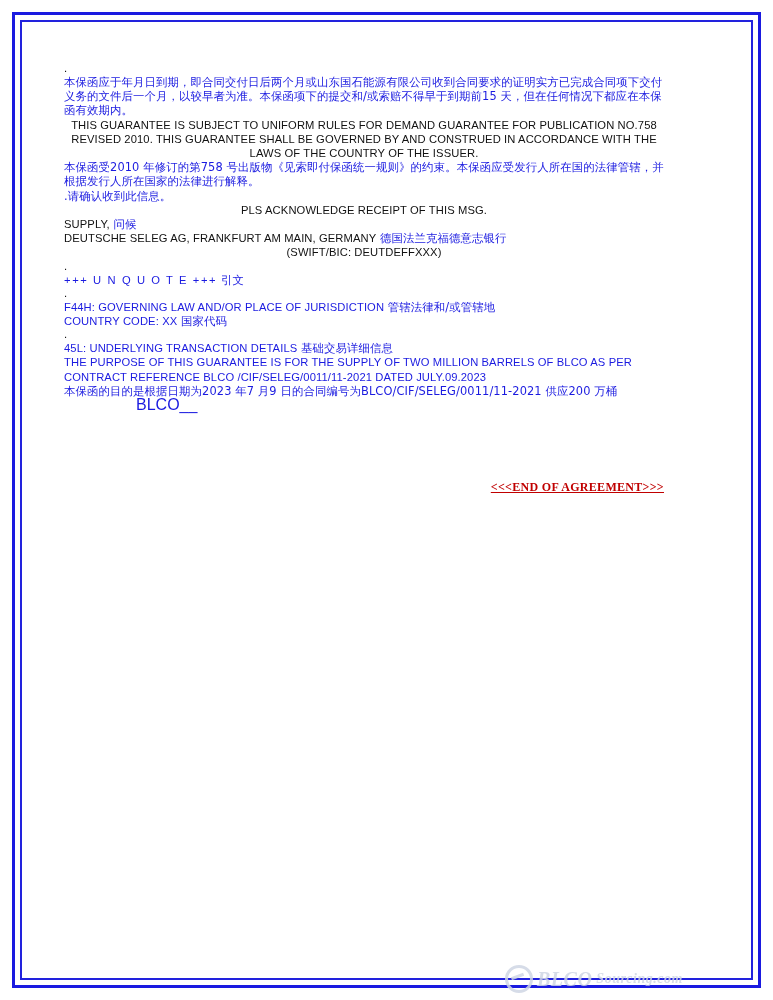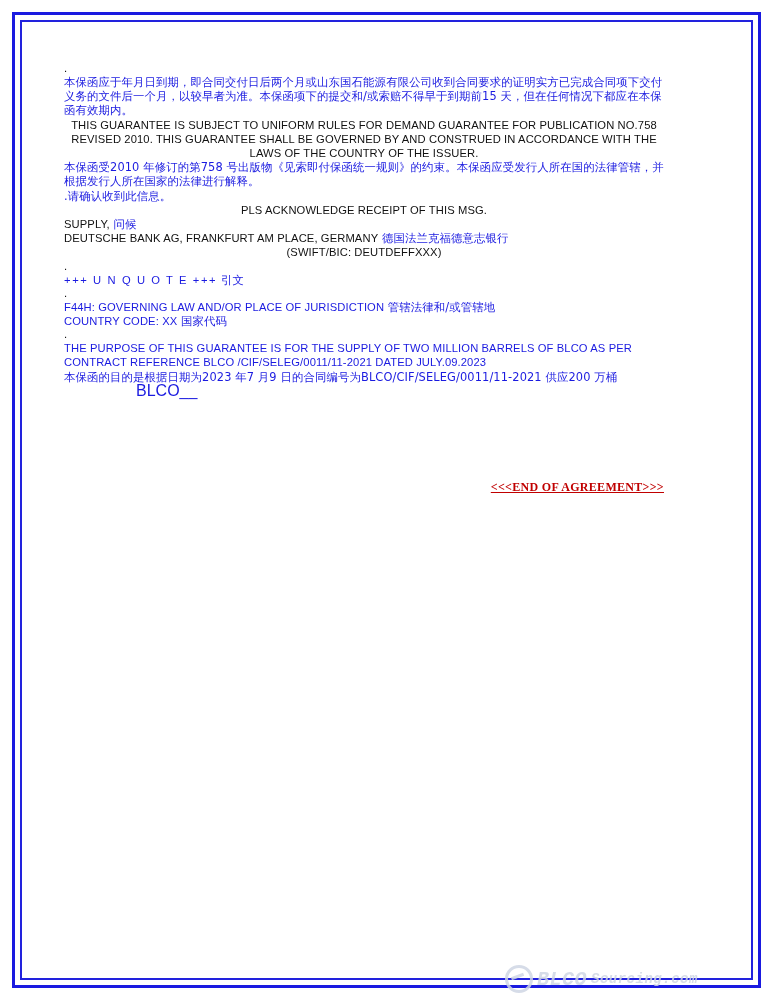--- a/index.html
+++ b/index.html
@@ -84,21 +84,21 @@
     text-decoration: underline;
     letter-spacing: 0.3px;
   }
   #watermark {
     position: absolute;
     left: 505px;
     top: 962px;
     width: 250px;
     height: 34px;
     color: #cfd6e4;
-    font-family: Liberation Mono, monospace;
+    font-family: Liberation Serif, serif;
     font-size: 21px;
     font-weight: bold;
     letter-spacing: 0.5px;
     opacity: 0.85;
     display: flex;
     align-items: center;
     gap: 4px;
   }
   #watermark .wm-mark {
     display: inline-block;
@@ -143,36 +143,37 @@
   <div class="line en">THIS GUARANTEE IS SUBJECT TO UNIFORM RULES FOR DEMAND GUARANTEE FOR PUBLICATION NO.758 REVISED 2010. THIS GUARANTEE SHALL BE GOVERNED BY AND CONSTRUED IN ACCORDANCE WITH THE LAWS OF THE COUNTRY OF THE ISSUER.</div>
 
   <div class="line cn cjk">本保函受2010 年修订的第758 号出版物《见索即付保函统一规则》的约束。本保函应受发行人所在国的法律管辖，并根据发行人所在国家的法律进行解释。</div>
 
   <div class="line cn cjk">.请确认收到此信息。</div>
 
   <div class="line en">PLS ACKNOWLEDGE RECEIPT OF THIS MSG.</div>
 
   <div class="line"><span class="en">SUPPLY,</span><span class="cn cjk"> 问候</span></div>
 
-  <div class="line"><span class="en">DEUTSCHE BANK AG, FRANKFURT AM PLACE, GERMANY</span><span class="cn cjk"> 德国法兰克福德意志银行</span></div>
+  <div class="line"><span class="en">DEUTSCHE SELEG AG, FRANKFURT AM MAIN, GERMANY</span><span class="cn cjk"> 德国法兰克福德意志银行</span></div>
 
   <div class="line en">(SWIFT/BIC: DEUTDEFFXXX)</div>
 
   <div class="line tiny-dot">.</div>
 
   <div class="line"><span class="cn spaced">+++ U N Q U O T E +++</span><span class="cn cjk"> 引文</span></div>
 
   <div class="line tiny-dot">.</div>
 
   <div class="line"><span class="cn">F44H: GOVERNING LAW AND/OR PLACE OF JURISDICTION</span><span class="cn cjk"> 管辖法律和/或管辖地</span></div>
 
   <div class="line"><span class="cn">COUNTRY CODE: XX</span><span class="cn cjk"> 国家代码</span></div>
 
   <div class="line tiny-dot">.</div>
 
+  <div class="line"><span class="cn">45L: UNDERLYING TRANSACTION DETAILS</span><span class="cn cjk"> 基础交易详细信息</span></div>
 
   <div class="line cn">THE PURPOSE OF THIS GUARANTEE IS FOR THE SUPPLY OF TWO MILLION BARRELS OF BLCO AS PER CONTRACT REFERENCE BLCO /CIF/SELEG/0011/11-2021 DATED JULY.09.2023</div>
 
   <div class="line cn cjk">本保函的目的是根据日期为2023 年7 月9 日的合同编号为BLCO/CIF/SELEG/0011/11-2021 供应200 万桶</div>
 
   <div id="blco-blank">BLCO__</div>
 
   <div id="end-of-agreement">&lt;&lt;&lt;END OF AGREEMENT&gt;&gt;&gt;</div>
 
 </div>

